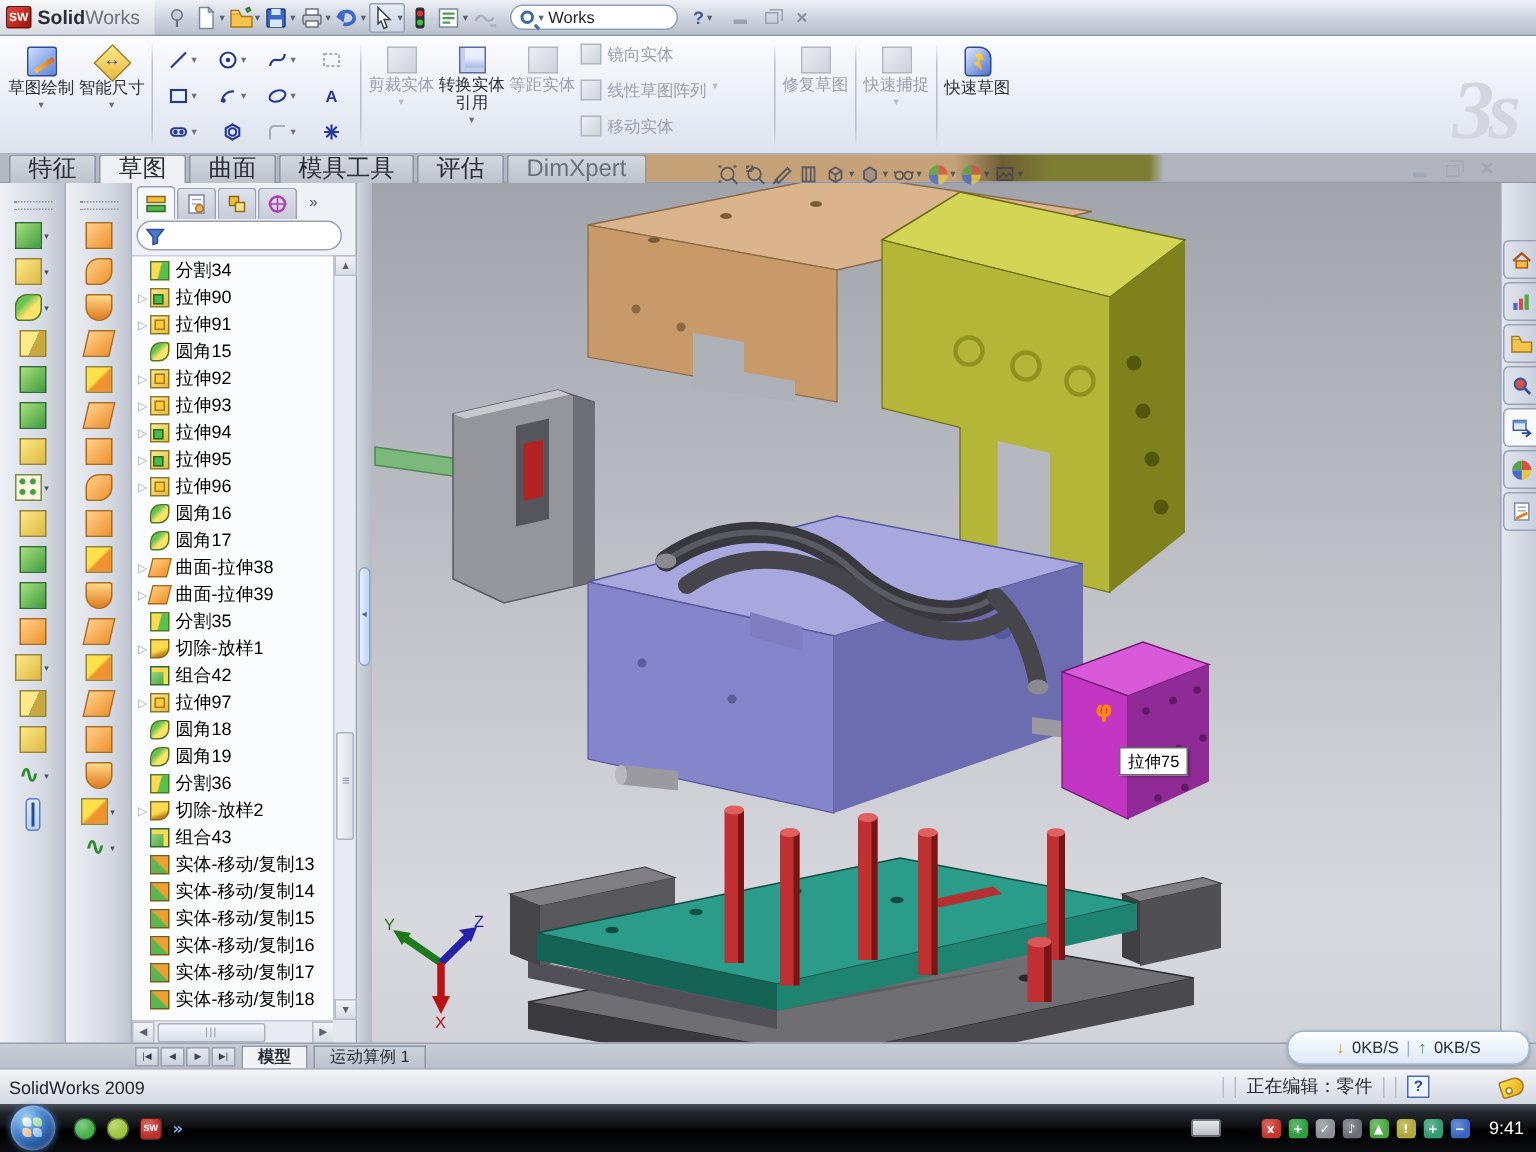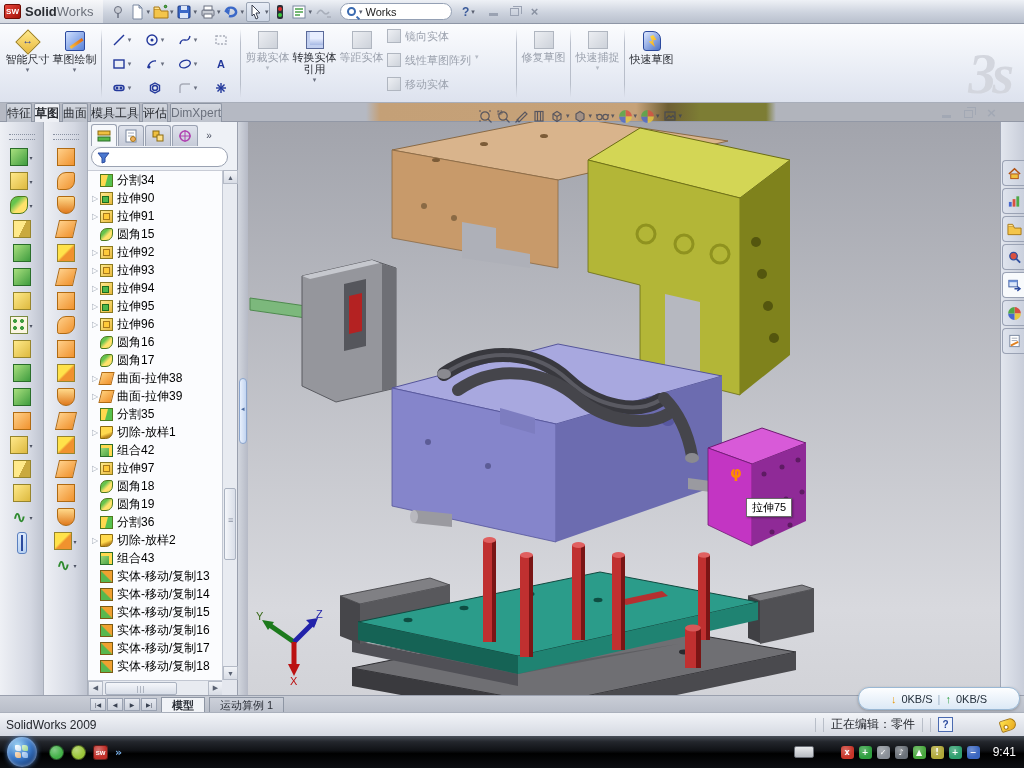--- a/index.html
+++ b/index.html
@@ -57,22 +57,22 @@
   .ri-dim::after{content:"↔";position:absolute;left:1px;top:1px;transform:rotate(-45deg);color:#2b3f9e;font-size:11px}
   .ri-gray{width:20px;height:18px;border:1px solid #b0b6c0;background:linear-gradient(135deg,#eceef2,#cdd2da)}
   .ri-cube{width:18px;height:18px;border:1px solid #5a6a9a;background:linear-gradient(180deg,#e8eeff 40%,#8aa2d8);box-shadow:inset 3px -3px 0 #c2d0f0}
   .ri-rapid{width:18px;height:20px;border:1px solid #2b4a9e;border-radius:3px 8px 3px 3px;background:linear-gradient(135deg,#dfe9ff,#4a72c8)}
   .ri-rapid::after{content:"";position:absolute;left:5px;top:3px;width:8px;height:12px;background:linear-gradient(135deg,#ffe24a,#f0a020);clip-path:polygon(60% 0,100% 40%,55% 45%,80% 100%,0 55%,45% 50%,20% 10%)}
   .ri-mini{width:14px;height:14px;border:1px solid #b0b6c0;background:linear-gradient(135deg,#eef0f4,#ced3db)}
 
   
   .tabstrip{position:absolute;left:0;top:103px;width:1024px;height:19px;background:linear-gradient(90deg,#b5b9c3 0px,#b5b9c3 366px,#c4a077 380px,#c6a279 636px,#6e5f33 668px,#7d7d34 700px,#7d7d34 766px,#b1b4bc 776px,#b1b4bc 100%);border-bottom:1px solid #9298a6}
   .ctabs{position:absolute;left:6px;top:0;display:flex;height:19px}
-  .ctab{padding:0 0;font-size:12px;line-height:18px;color:#2a2d33;background:linear-gradient(180deg,#d3d7df,#bfc4cе);border:1px solid #8e96a4;border-bottom:none;margin-right:2px;border-radius:2px 2px 0 0;background:linear-gradient(180deg,#d3d7df,#bdc2cc)}
-  .ctab.active{background:#eef0f5;font-weight:bold;position:relative;top:0;height:19px}
+  .ctab{padding:0 12px;font-size:16px;line-height:18px;color:#2a2d33;background:linear-gradient(180deg,#d3d7df,#bfc4cе);border:1px solid #8e96a4;border-bottom:none;margin-right:2px;border-radius:2px 2px 0 0;background:linear-gradient(180deg,#d3d7df,#bdc2cc)}
+  .ctab.active{background:#eef0f5;font-weight:normal;position:relative;top:0;height:19px}
   .ctab.dim{color:#6a707c}
 
   
   .main{position:absolute;left:0;top:122px;width:1024px;height:573px}
   .ltools{position:absolute;top:0;width:44px;height:573px;background:linear-gradient(90deg,#eef0f5,#d4d8e2 70%,#bfc4d0);border-right:1px solid #a8aeba;display:flex;flex-direction:column;align-items:center;padding-top:12px;gap:6px}
   .ltools::before{content:"";width:26px;height:4px;border-top:1px dotted #8a92a2;border-bottom:1px dotted #8a92a2;margin-bottom:2px}
   .lt1{left:0}.lt2{left:44px}
   .litem{display:flex;align-items:center;gap:1px}
   .litem .car{font-size:6px;color:#4a5060}
   .fico{width:18px;height:18px;border:1px solid #97852c;background:linear-gradient(135deg,#ffe98a,#ddb93f);flex:none}
@@ -277,27 +277,27 @@
     <div class="win-btns">
       <span class="wb min"></span>
       <span class="wb res"></span>
       <span class="wb" style="font-size:13px">×</span>
     </div>
   </div>
 
   <div class="ribbon" id="ribbon">
     <div class="watermark">3s</div>
   <div class="rbig">
+        <span class="ri ri-sketch"></span>
+        <div class="lbl">草图绘制</div>
+        <div class="car">▾</div>
+      </div>
+      <div class="rbig">
         <span class="ri ri-dim"></span>
         <div class="lbl">智能尺寸</div>
-        <div class="car">▾</div>
-      </div>
-      <div class="rbig">
-        <span class="ri ri-sketch"></span>
-        <div class="lbl">草图绘制</div>
         <div class="car">▾</div>
       </div>
       <div class="rsep"></div>
       <div class="entgrid">
         <div class="ent">
           <svg width="14" height="14" viewBox="0 0 14 14" style="color:#23389b" fill="none" stroke="#23389b" stroke-width="1.4">
             <line x1="2" y1="12" x2="12" y2="2"></line>
           </svg>
           <span class="car">▾</span>
         </div>

